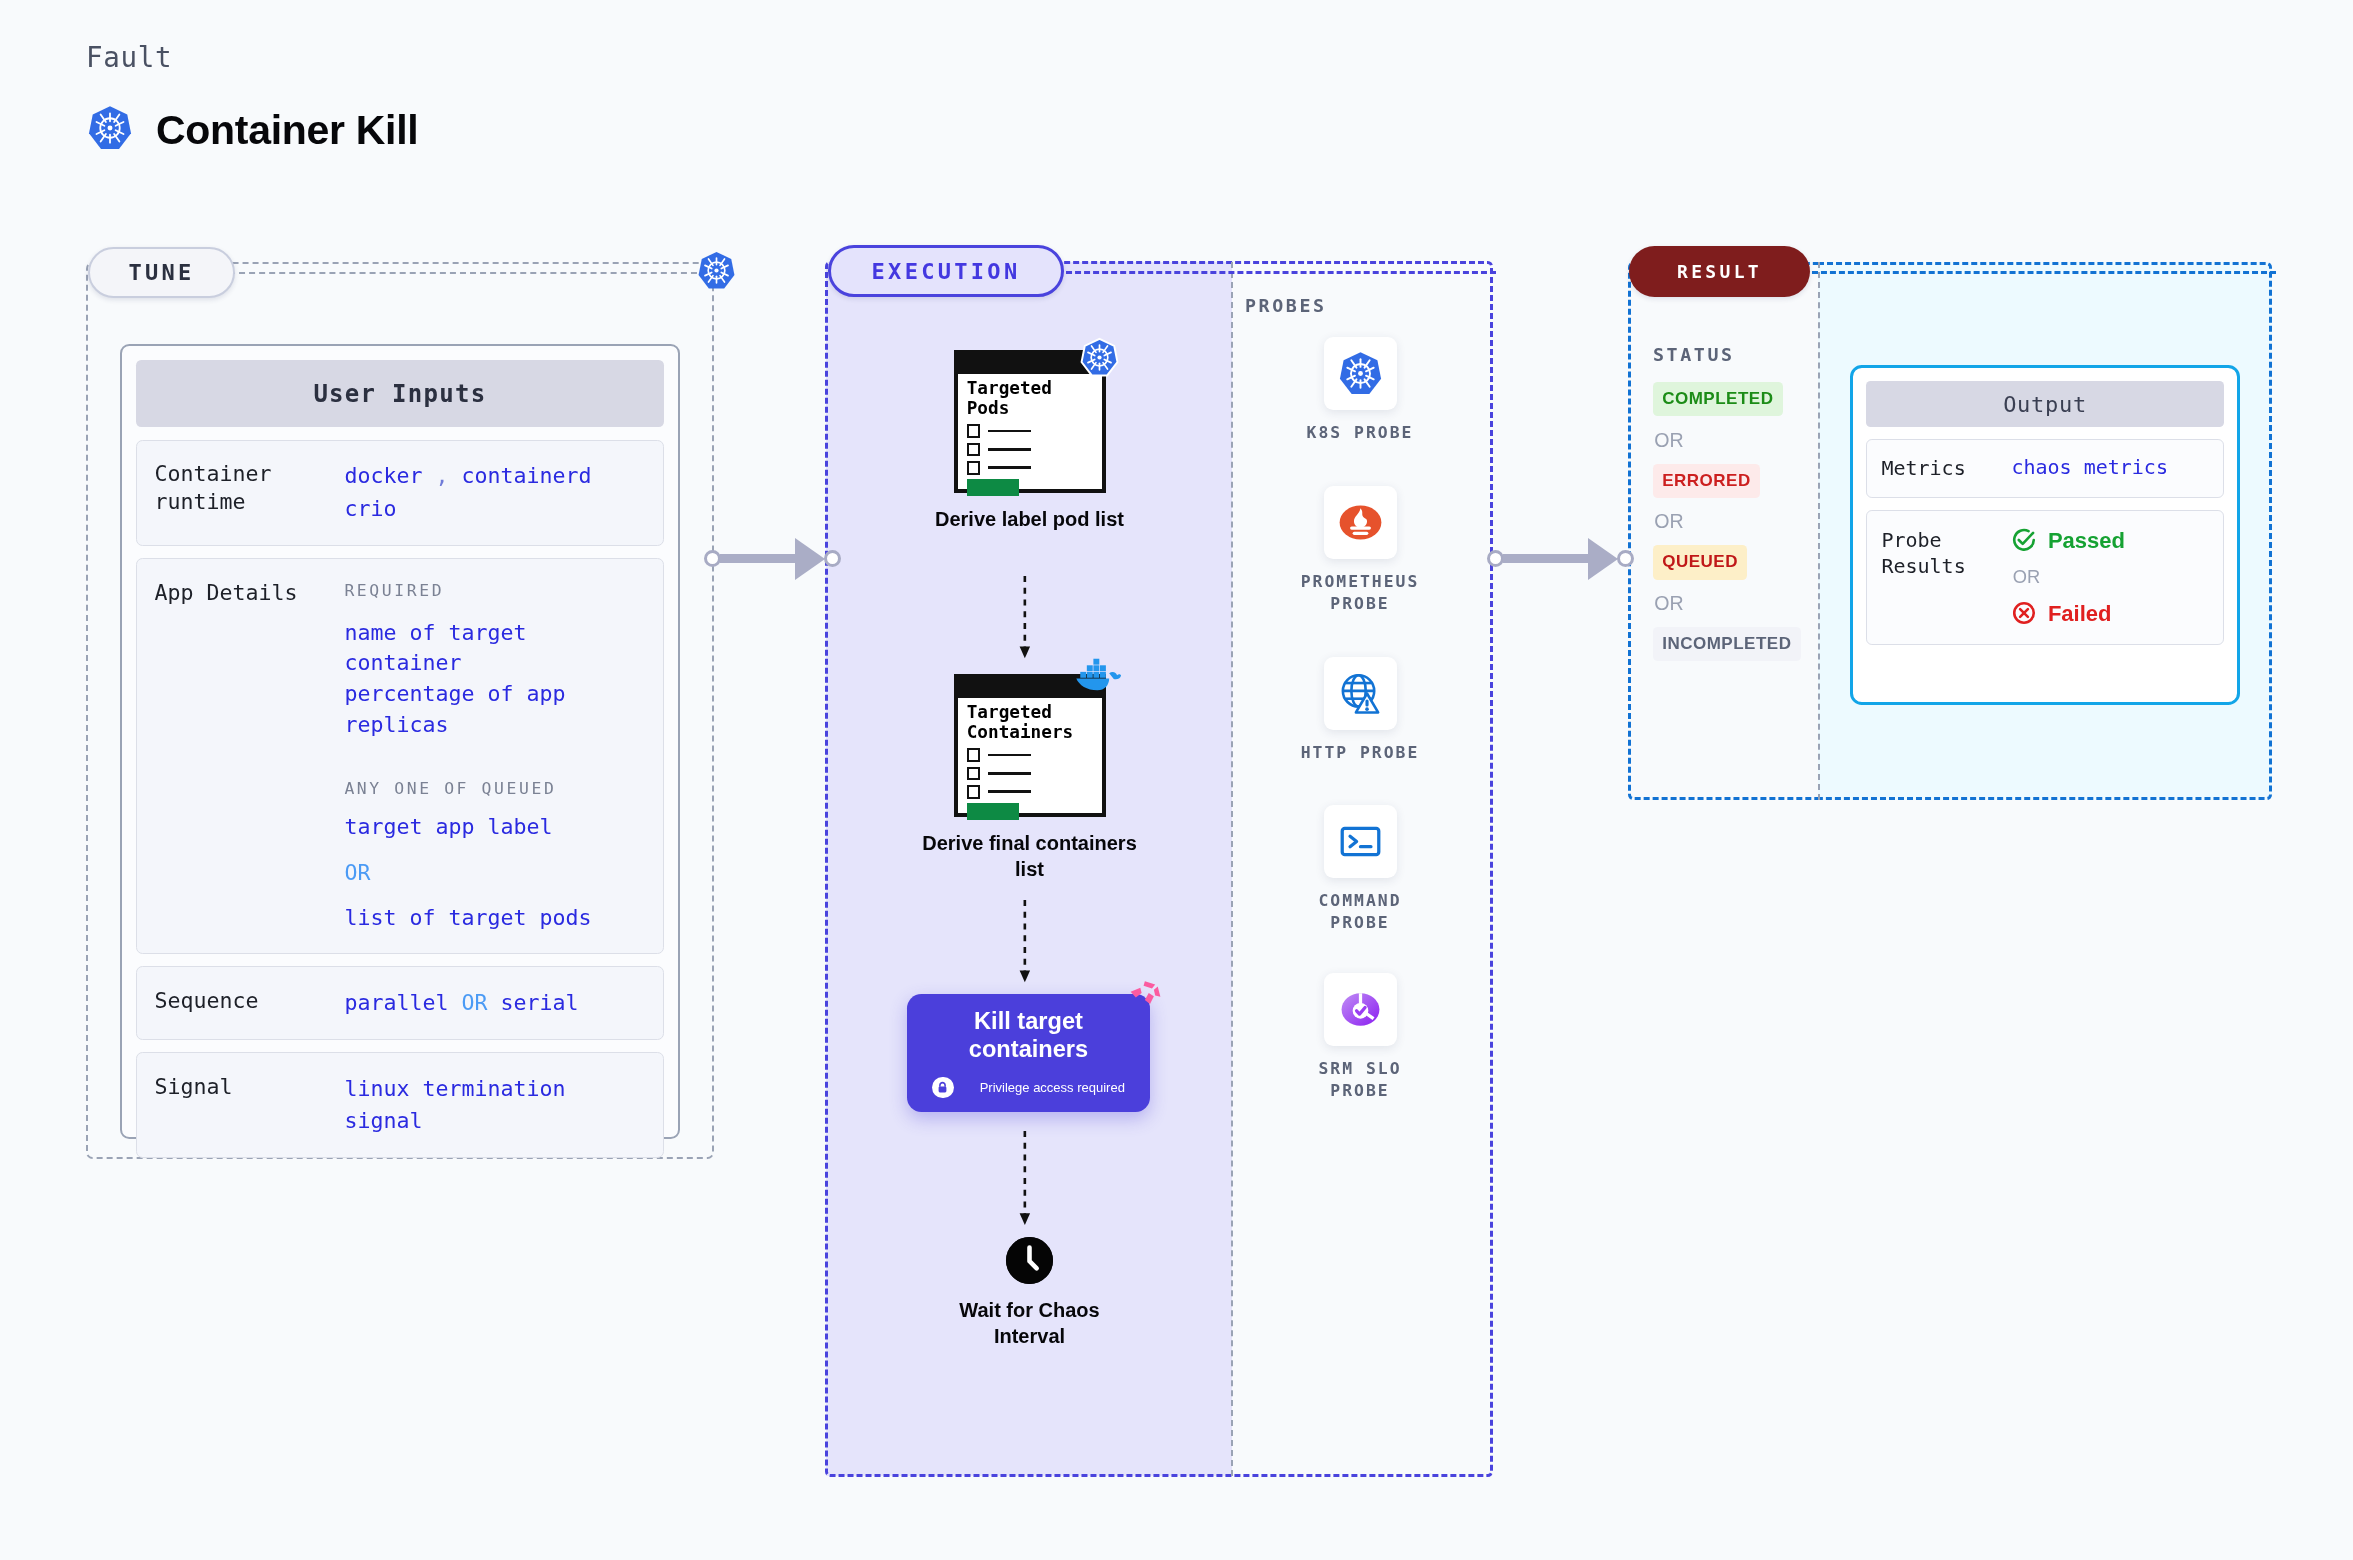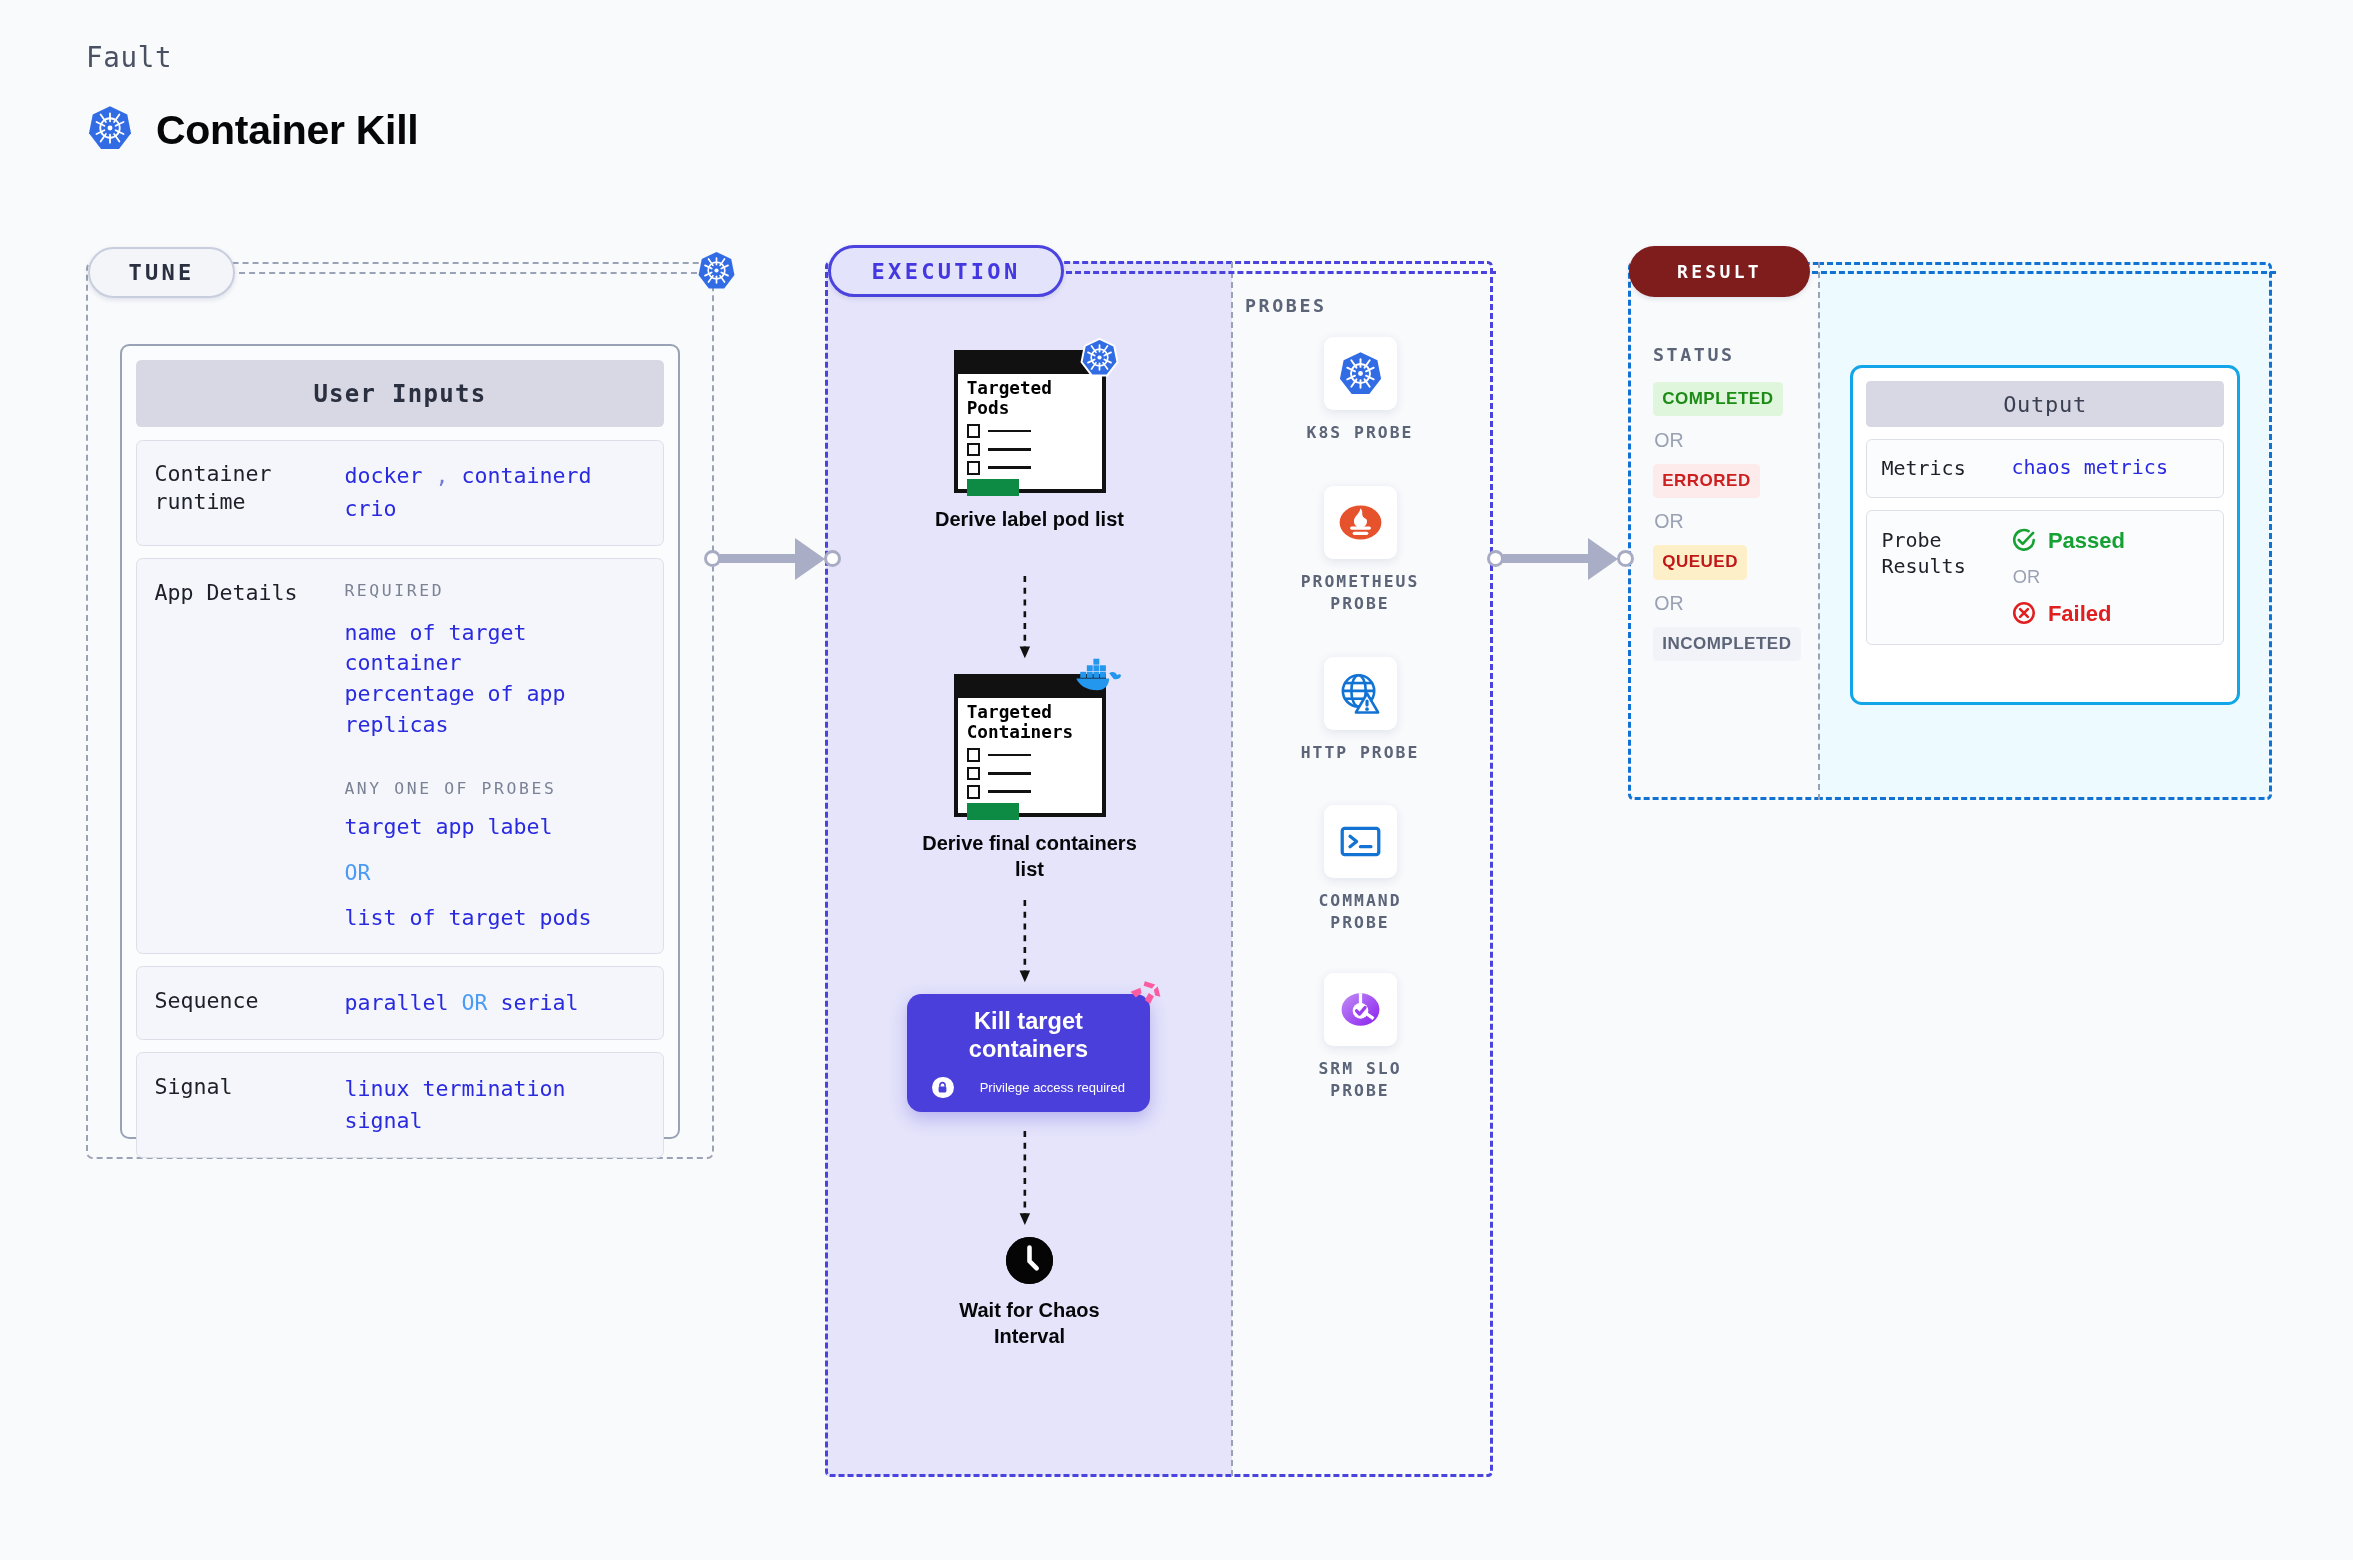--- a/index.html
+++ b/index.html
@@ -303,21 +303,21 @@
     </div>
   </div>
 
   <div class="ui-row">
     <div class="lbl">App Details</div>
     <div class="val">
       <div class="subhead">REQUIRED</div>
       <div class="vline vgap">name of target container</div>
       <div class="vline">percentage of app replicas</div>
       <div class="gap"></div>
-      <div class="subhead">ANY ONE OF PROBES</div>
+      <div class="subhead">ANY ONE OF QUEUED</div>
       <div class="vline">target app label</div>
       <div class="vline vgap or">OR</div>
       <div class="vline vgap">list of target pods</div>
     </div>
   </div>
 
   <div class="ui-row">
     <div class="lbl">Sequence</div>
     <div class="val">
       <span>parallel</span>

